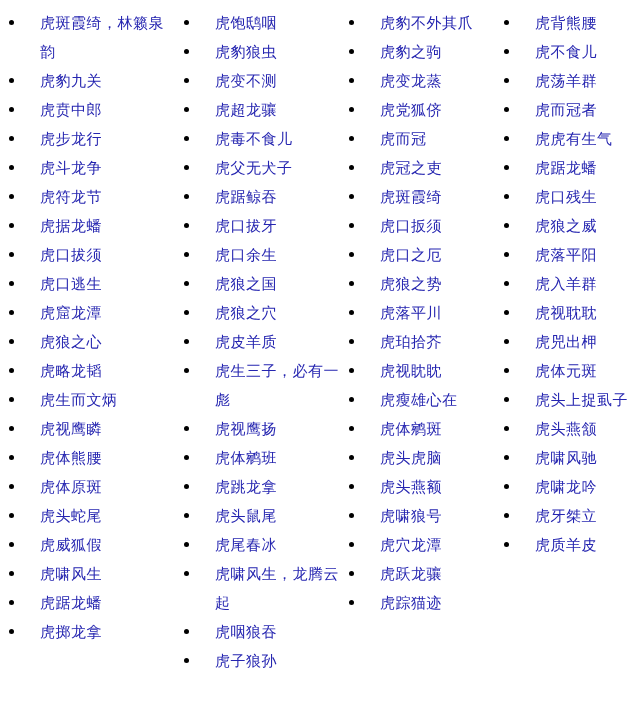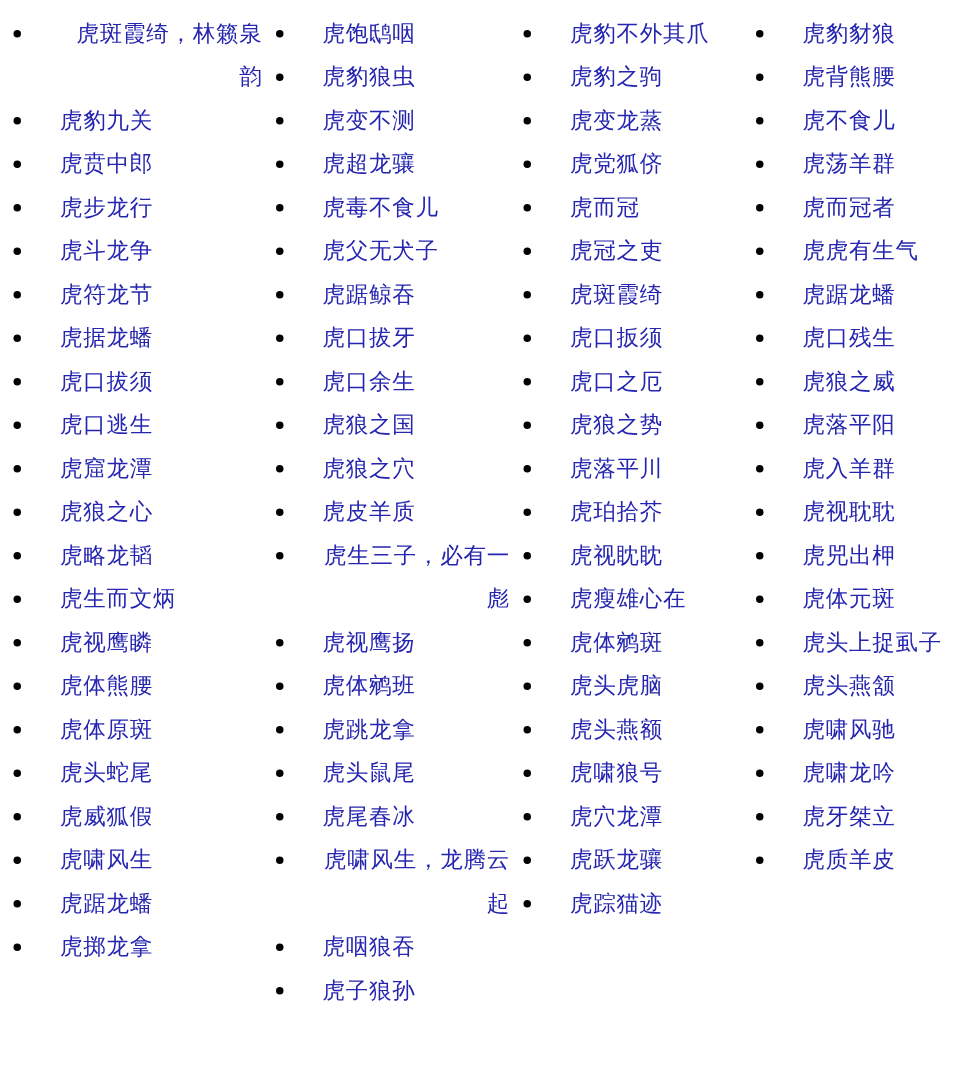--- a/index.html
+++ b/index.html
@@ -70,21 +70,20 @@
     background: #000000;
     border-radius: 50%;
   }
   li.idiom-item .idiom-text {
     display: inline;
     color: #2525b0;
   }
   
   li.idiom-item.wrap {
     line-height: 29px;
-    text-align: right;
   }
   li.idiom-item.wrap .idiom-text {
     display: inline;
     margin-left: 0;
   }
 </style>
 </head>
 <body>
 
 <div id="idiom-grid">
@@ -158,21 +157,20 @@
         <li class="idiom-item"><span class="bullet"></span><span class="idiom-text">虎头虎脑</span></li>
         <li class="idiom-item"><span class="bullet"></span><span class="idiom-text">虎头燕额</span></li>
         <li class="idiom-item"><span class="bullet"></span><span class="idiom-text">虎啸狼号</span></li>
         <li class="idiom-item"><span class="bullet"></span><span class="idiom-text">虎穴龙潭</span></li>
         <li class="idiom-item"><span class="bullet"></span><span class="idiom-text">虎跃龙骧</span></li>
         <li class="idiom-item"><span class="bullet"></span><span class="idiom-text">虎踪猫迹</span></li>
       </ul>
   </div>
   <div class="idiom-column col-4">
     <ul class="idiom-list">
-        <li class="idiom-item"><span class="bullet"></span><span class="idiom-text">虎豹豺狼</span></li>
         <li class="idiom-item"><span class="bullet"></span><span class="idiom-text">虎背熊腰</span></li>
         <li class="idiom-item"><span class="bullet"></span><span class="idiom-text">虎不食儿</span></li>
         <li class="idiom-item"><span class="bullet"></span><span class="idiom-text">虎荡羊群</span></li>
         <li class="idiom-item"><span class="bullet"></span><span class="idiom-text">虎而冠者</span></li>
         <li class="idiom-item"><span class="bullet"></span><span class="idiom-text">虎虎有生气</span></li>
         <li class="idiom-item"><span class="bullet"></span><span class="idiom-text">虎踞龙蟠</span></li>
         <li class="idiom-item"><span class="bullet"></span><span class="idiom-text">虎口残生</span></li>
         <li class="idiom-item"><span class="bullet"></span><span class="idiom-text">虎狼之威</span></li>
         <li class="idiom-item"><span class="bullet"></span><span class="idiom-text">虎落平阳</span></li>
         <li class="idiom-item"><span class="bullet"></span><span class="idiom-text">虎入羊群</span></li>

